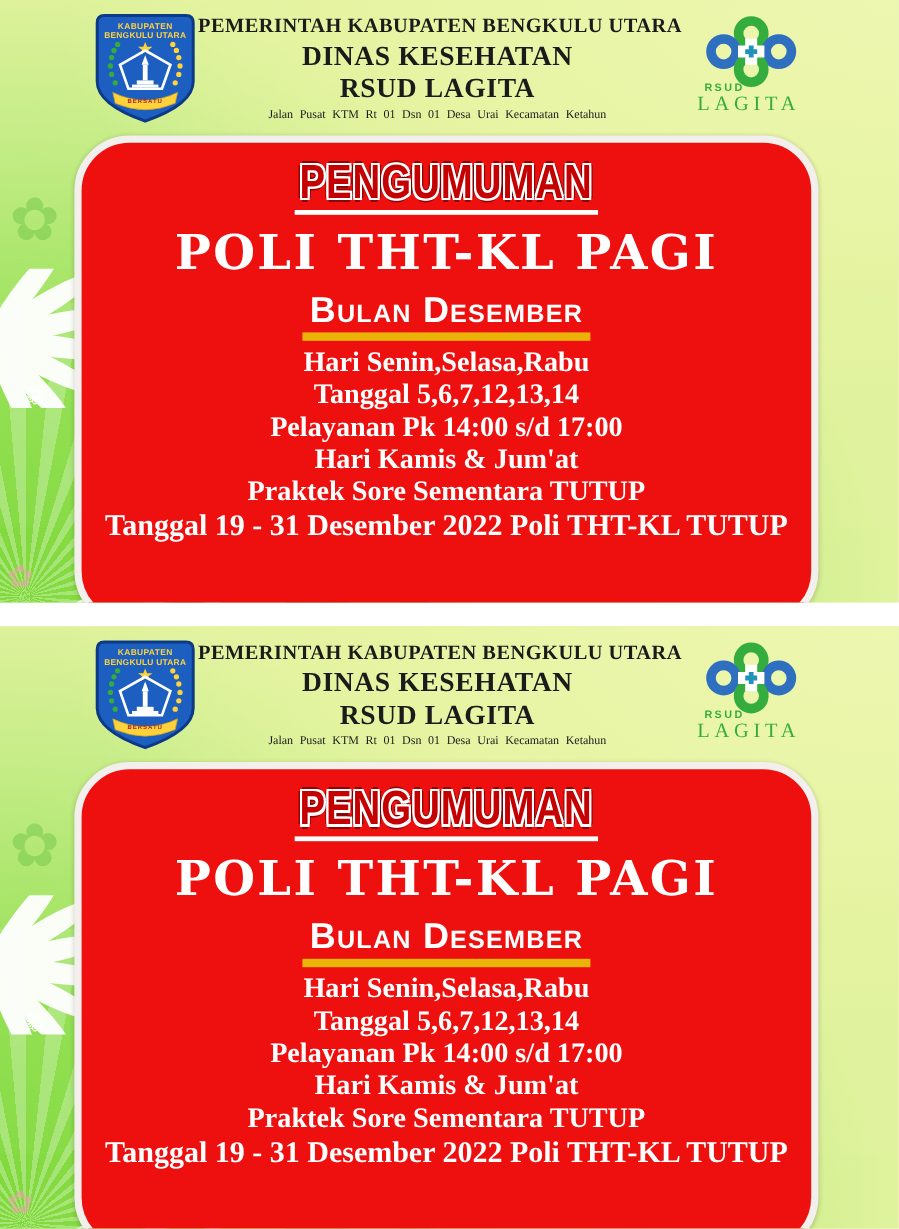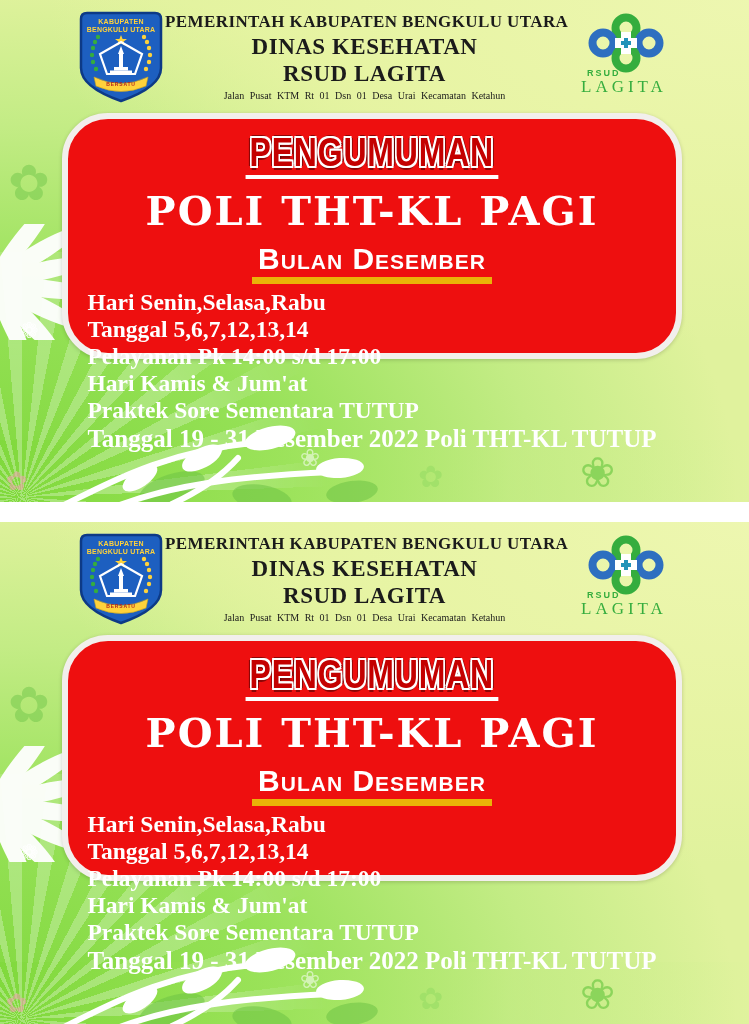--- a/index.html
+++ b/index.html
@@ -34,39 +34,39 @@
   .seal{position:absolute;left:64px;top:11px;}
   .hlogo{position:absolute;right:70px;top:12px;}
   .head-text{position:absolute;left:150px;right:185px;top:12px;text-align:center;
              color:var(--header-text);}
   .gov {font-size:17px;font-weight:bold;letter-spacing:.4px;white-space:nowrap;}
   .dept{font-size:23px;font-weight:bold;margin-top:2px;letter-spacing:.5px;font-family:Liberation Serif, serif;}
   .hosp{font-size:23px;font-weight:bold;margin-top:1px;letter-spacing:.5px;}
   .addr{font-size:10px;margin-top:3px;word-spacing:3px;white-space:nowrap;}
 
   
-  .panel{position:absolute;left:62px;top:113px;width:620px;height:246px;box-sizing:border-box;
+  .panel{position:absolute;left:62px;top:113px;width:620px;height:409px;box-sizing:border-box;
     background:var(--panel-red);border:6px solid var(--panel-border);border-radius:46px;
     box-shadow:0 1px 4px rgba(0,0,0,.18);
     display:flex;flex-direction:column;align-items:center;padding-top:12px;}
   .pg-title{display:inline-block;transform:scaleX(.8);
     font-family:"Liberation Sans",sans-serif;font-weight:bold;font-size:40px;line-height:42px;
     letter-spacing:1px;color:var(--title-red);
     border-bottom:4px solid #fff;padding:0 5px 2px 5px;
     text-shadow:
       -2px -2px 0 #fff, 2px -2px 0 #fff, -2px 2px 0 #fff, 2px 2px 0 #fff,
       -2px 0 0 #fff, 2px 0 0 #fff, 0 -2px 0 #fff, 0 2px 0 #fff,
       -3.5px 0 0 rgba(60,0,0,.55), 3.5px 0 0 rgba(60,0,0,.55),
       0 3.5px 0 rgba(60,0,0,.55), 0 -3.5px 0 rgba(60,0,0,.55);}
   .clinic{margin-top:9px;font-family:"DejaVu Serif",serif;font-weight:bold;font-size:40px;
     line-height:46px;letter-spacing:2px;color:#fff;white-space:nowrap;}
   .month{margin-top:9px;display:inline-block;font-family:"Liberation Sans",sans-serif;
     font-weight:bold;font-size:30px;line-height:31px;font-variant:small-caps;letter-spacing:1px;
     color:#fff;border-bottom:7px solid #eab308;padding:0 6px 3px 6px;}
-  .sched{margin-top:5px;text-align:left;color:#fff;}
+  .sched{margin-top:5px;text-align:center;color:#fff;}
   .sline{font-family:"Liberation Serif",serif;font-weight:bold;font-size:23.5px;line-height:27px;
     white-space:nowrap;}
   .sline.last{font-size:25px;line-height:29px;}
 </style>
 </head>
 <body>
 
 <div class="page">
 
   <section class="flyer">

